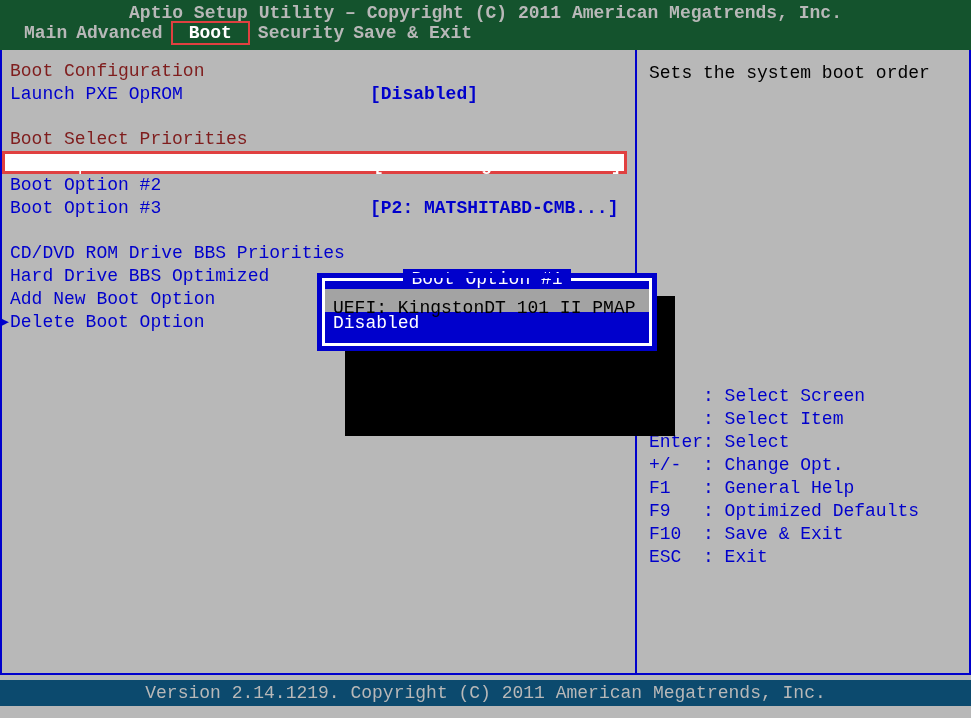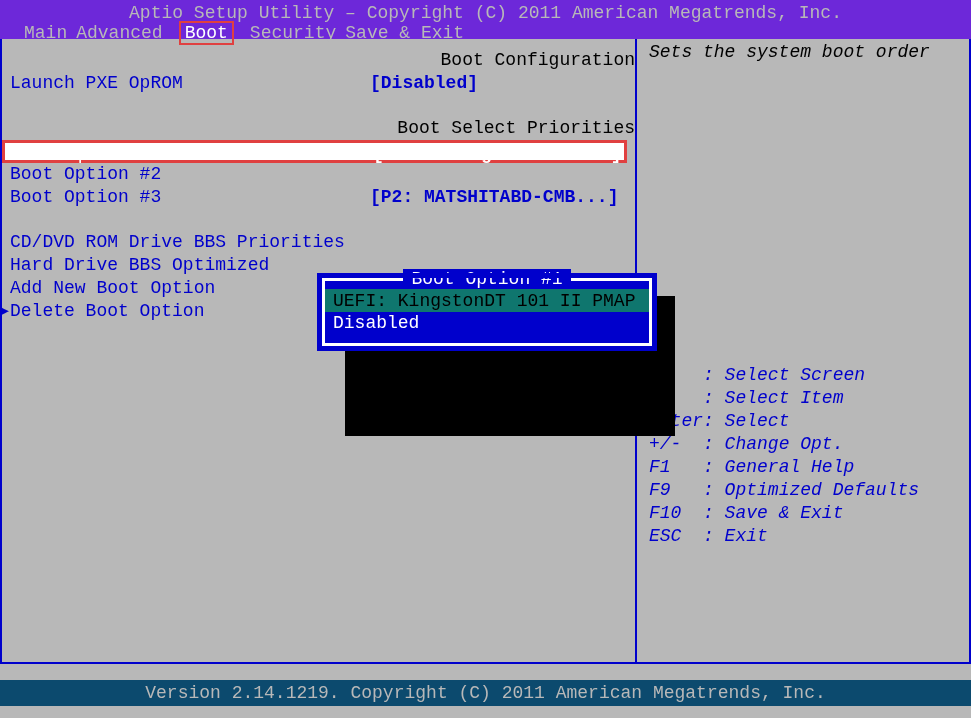--- a/index.html
+++ b/index.html
@@ -10,64 +10,63 @@
     body {
       width: 971px;
       height: 718px;
       font-family: 'Courier New', monospace;
       font-size: 18px;
       background: #b8b8b8;
       position: relative;
       overflow: hidden;
     }
     .header-bar {
-      background: #6d28d9;
+      background: #14532d;
       color: #b8b8b8;
-      height: 39px;
+      height: 50px;
       padding: 3px 10px;
+      font-weight: bold;
     }
     .title {
       text-align: center;
       white-space: pre;
     }
     .menu-bar {
       display: flex;
       gap: 1px;
       padding-left: 10px;
     }
     .menu-item {
       color: #b8b8b8;
       padding: 0 4px;
     }
     .menu-item.highlighted {
       border: 2px solid #e04040;
       color: #ffffff;
-      padding: 0 4px;
-      margin: -2px 11px;
+      padding: 0 16px;
+      margin: -2px 3px;
     }
     .content-area {
       display: flex;
       height: 625px;
       border: 2px solid #0000cc;
       border-top: none;
     }
     .left-panel {
       width: 635px;
       padding: 10px 0 10px 8px;
       position: relative;
       border-right: 2px solid #0000cc;
     }
     .right-panel {
       flex: 1;
-      padding: 2px 10px 10px 12px;
-      font-style: italic;
+      padding: 12px 10px 10px 12px;
     }
     .section-header {
-      color: #000000;
-      text-align: right;
+      color: #7f1d1d;
     }
     .config-item {
       color: #0000cc;
       display: flex;
     }
     .config-label {
       width: 360px;
       white-space: pre;
     }
     .config-value {
@@ -144,24 +143,24 @@
       background: #0000cc;
       display: table;
       margin-left: auto;
       margin-right: auto;
       padding: 0 8px;
     }
     .popup-line {
       color: #ffffff;
     }
     .popup-line.selected {
-      background: #0f766e;
+      background: #a3a3a3;
       color: #000000;
       margin: 0 -8px;
-      padding: 1px 8px;
+      padding: 8px 8px;
     }
     .line {
       height: 23px;
       line-height: 23px;
     }
   </style>
 </head>
 <body>
 
 <div class="header-bar">

